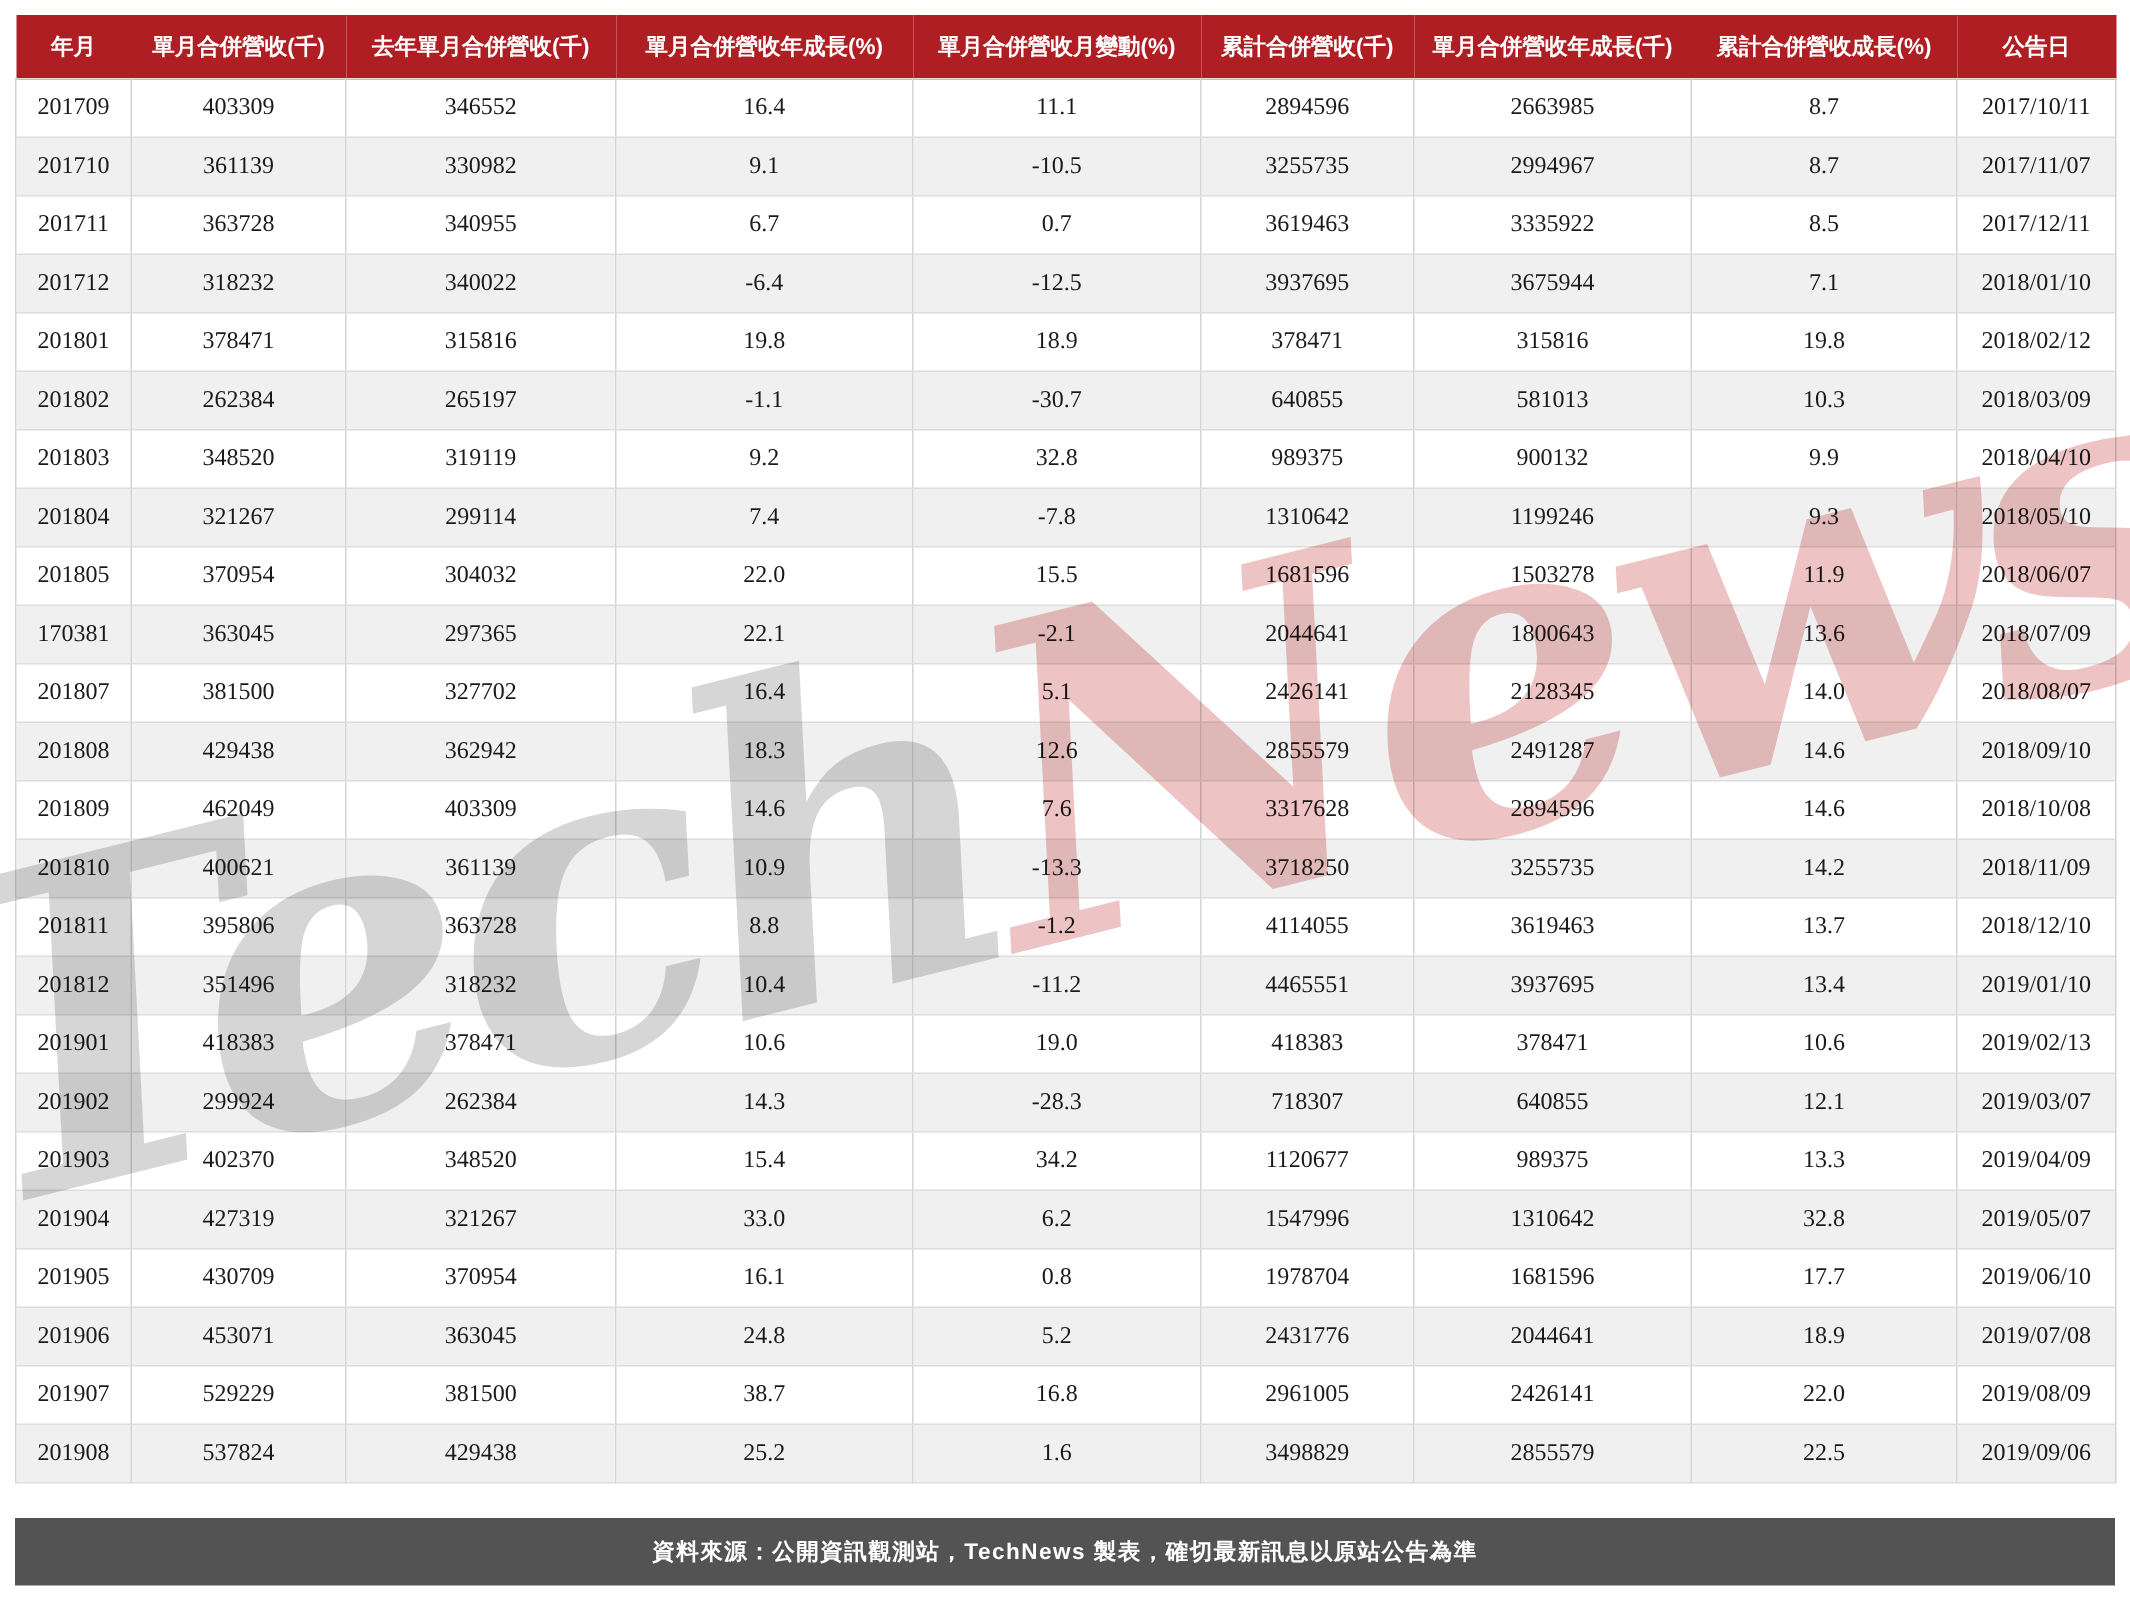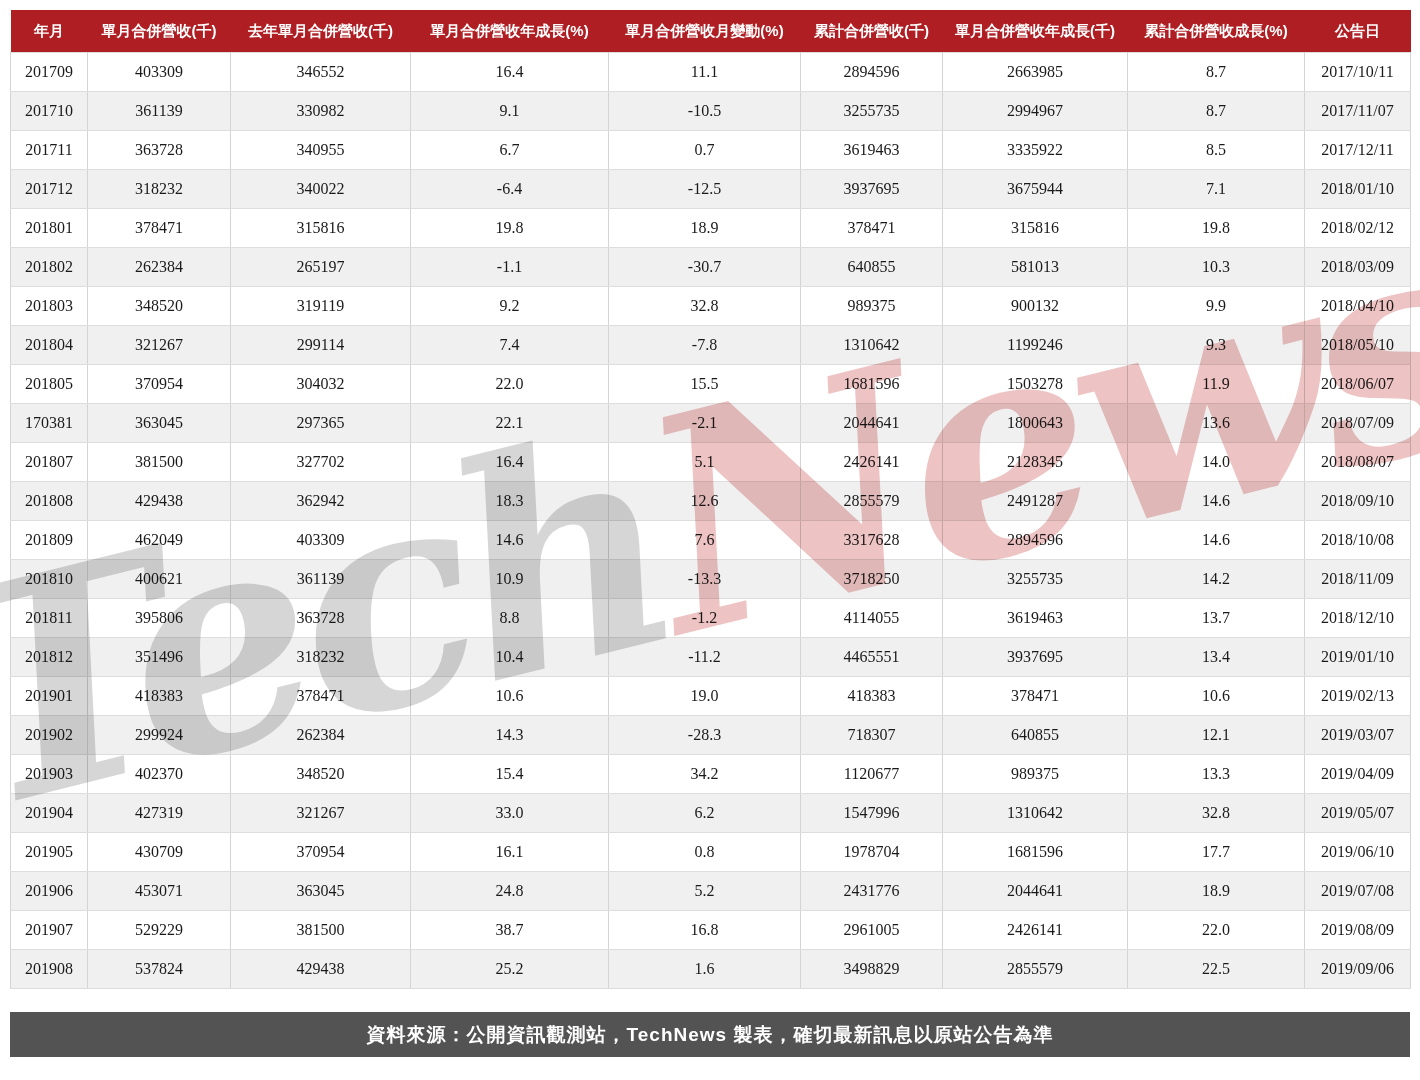--- a/index.html
+++ b/index.html
@@ -39,21 +39,21 @@
     pointer-events:none;mix-blend-mode:multiply;z-index:5;
     user-select:none;
   }
   .watermark .wm-gray{color:#d6d6d6;}
   .watermark .wm-red{color:#edc3c3;}
 
   .footer-bar{
     position:absolute;left:10px;top:1012px;width:1400px;height:45px;
     background:#535353;color:#ffffff;
     display:flex;align-items:center;justify-content:center;
-    font-size:19px;font-weight:bold;letter-spacing:1px;
+    font-size:15px;font-weight:bold;letter-spacing:1px;
   }
 </style>
 </head>
 <body>
 
 <div class="page">
 
   <table class="revenue">
     <colgroup>
       <col style="width:77px">

